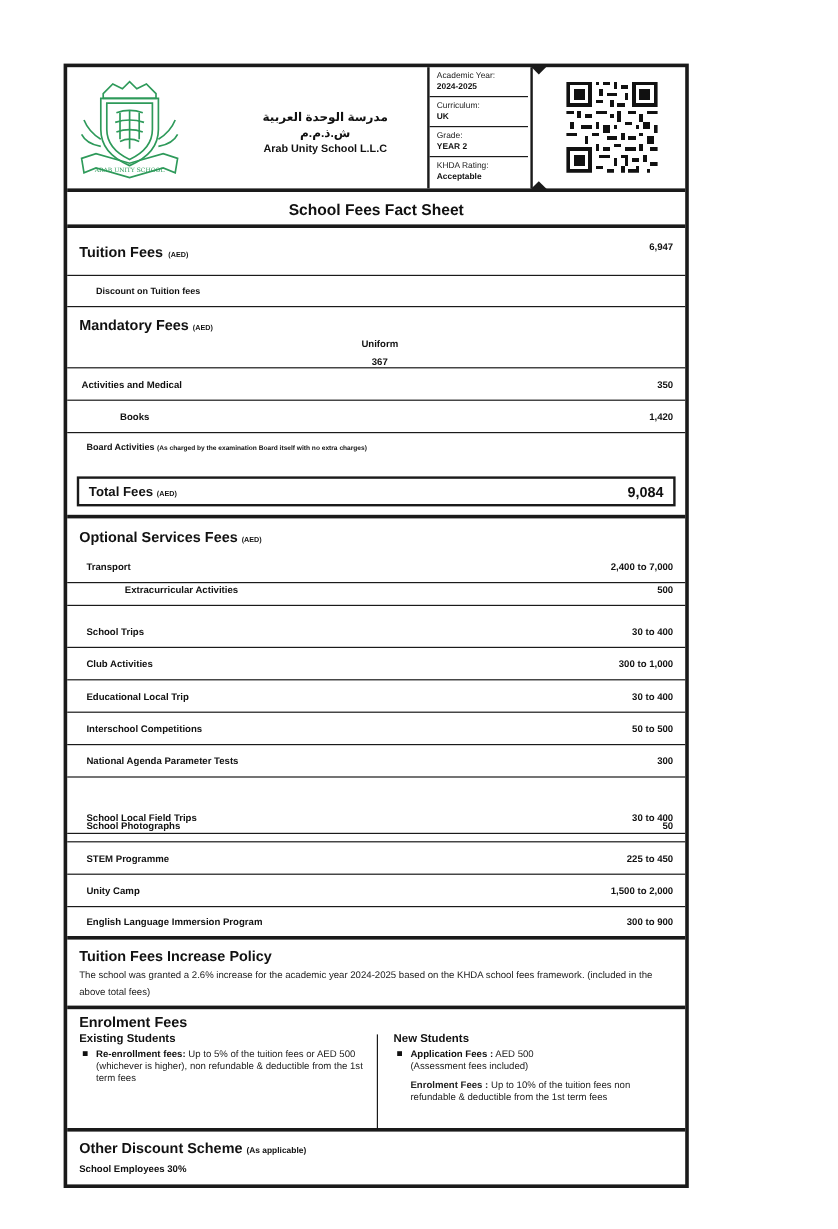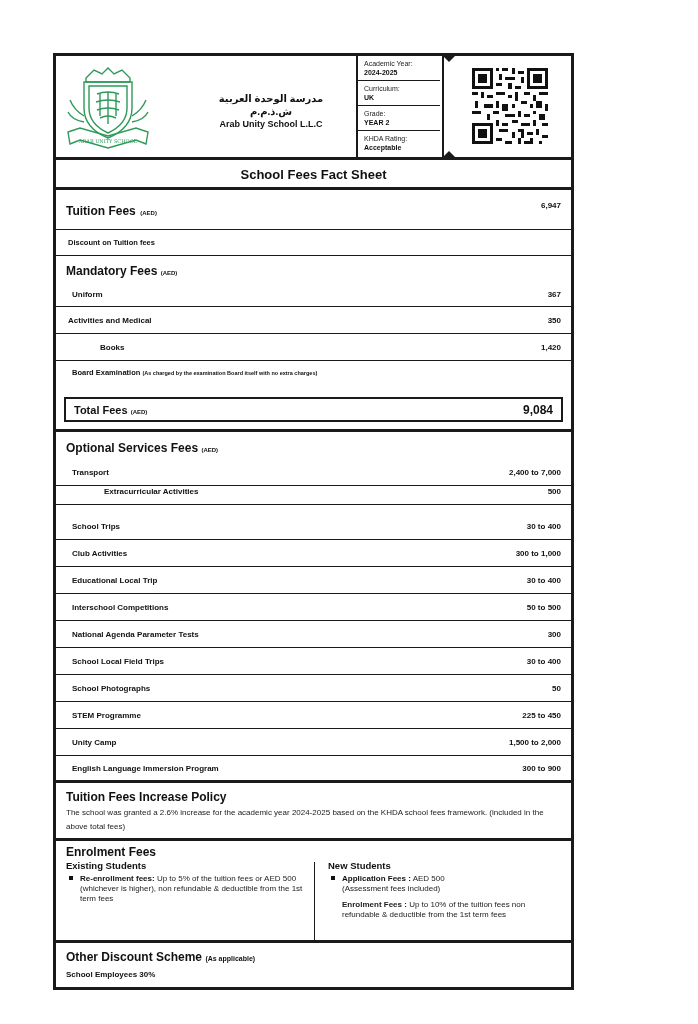--- a/index.html
+++ b/index.html
@@ -179,41 +179,41 @@
       </svg>
     </div>
   </div>
 
   <div class="title-bar">School Fees Fact Sheet</div>
 
   <div class="row" style="top:137px;height:37px;padding-left:10px;align-items:flex-start;padding-top:8px;">
     <div><span style="font-size:12px;font-weight:bold;">Tuition Fees</span> <span class="sub">(AED)</span></div>
     <div class="val">6,947</div>
   </div>
-  <div class="row" style="top:174px;height:26px;padding-left:12px;">
+  <div class="row" style="top:174px;height:26px;padding-left:24px;">
     <div class="lbl" style="font-size:7.5px;">Discount on Tuition fees</div>
   </div>
 
   <div class="sec-head" style="top:208px;">
     <span>Mandatory Fees</span> <span class="aed">(AED)</span>
   </div>
-  <div class="row" style="top:226px;height:25px;">
+  <div class="row" style="top:226px;height:25px;flex-direction:column;">
     <div class="lbl">Uniform</div>
     <div class="val">367</div>
   </div>
   <div class="row" style="top:251px;height:27px;padding-left:12px;">
     <div class="lbl">Activities and Medical</div>
     <div class="val">350</div>
   </div>
   <div class="row" style="top:278px;height:27px;padding-left:44px;">
     <div class="lbl">Books</div>
     <div class="val">1,420</div>
   </div>
   <div style="position:absolute;left:16px;top:312px;font-size:7.5px;font-weight:bold;">
-    <span>Board Examination</span> <span style="font-size:5.5px;">(As charged by the examination Board itself with no extra charges)</span>
+    <span>Board Activities</span> <span style="font-size:5.5px;">(As charged by the examination Board itself with no extra charges)</span>
   </div>
 
   <div class="total-box">
     <div class="lbl"><span>Total Fees</span> <span class="aed">(AED)</span></div>
     <div class="val">9,084</div>
   </div>
   <div class="thick" style="top:373px;"></div>
 
   <div class="sec-head" style="top:385px;">
     <span>Optional Services Fees</span> <span class="aed">(AED)</span>
@@ -239,21 +239,21 @@
       <div class="val">30 to 400</div>
     </div>
   <div class="row" style="top:538px;height:27px;">
       <div class="lbl">Interschool Competitions</div>
       <div class="val">50 to 500</div>
     </div>
   <div class="row" style="top:565px;height:27px;">
       <div class="lbl">National Agenda Parameter Tests</div>
       <div class="val">300</div>
     </div>
-  <div class="row" style="top:592px;height:27px;">
+  <div class="row" style="top:612px;height:27px;">
       <div class="lbl">School Local Field Trips</div>
       <div class="val">30 to 400</div>
     </div>
   <div class="row" style="top:619px;height:27px;padding-left:16px;">
       <div class="lbl">School Photographs</div>
       <div class="val">50</div>
     </div>
   <div class="row" style="top:646px;height:27px;">
       <div class="lbl">STEM Programme</div>
       <div class="val">225 to 450</div>

